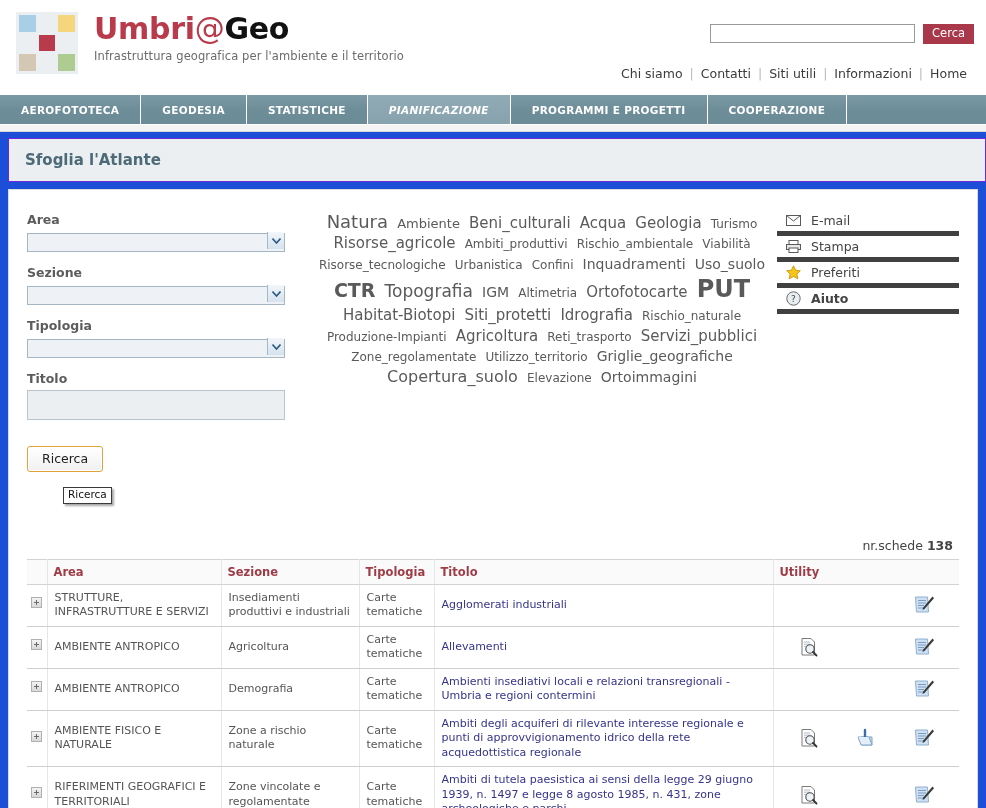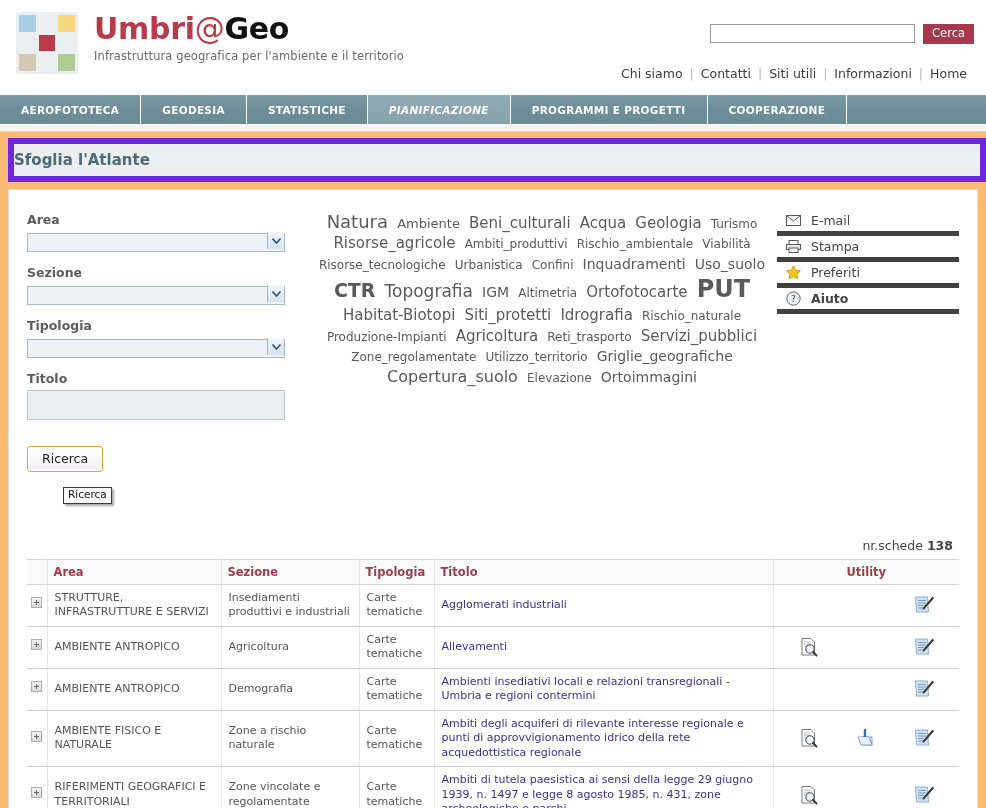--- a/index.html
+++ b/index.html
@@ -5,21 +5,21 @@
   * { box-sizing: border-box; }
   html, body {
     margin: 0; padding: 0;
     background: #ffffff;
     font-family: "DejaVu Sans", sans-serif;
   }
   #page {
     width: 986px; height: 808px;
     position: relative;
     overflow: hidden;
-    background: #fdba74;
+    background: #1d4ed8;
   }
 
   
   .header {
     position: relative;
     height: 95px;
     background: #ffffff;
   }
   .logo-wrap {
     position: absolute;
@@ -124,21 +124,22 @@
     background: #f4f4f4;
     border-bottom: 1px solid #d8d8d8;
   }
 
   
   .page-band {
     margin: 6px 0 0 8px;
     height: 44px;
     background: #eceff1;
     display: flex; align-items: center;
-    border: 6px solid #6d28d9;
+    padding-left: 16px;
+    border: 1px solid #6d28d9;
   }
   .page-band-title {
     font-size: 15px;
     font-weight: bold;
     color: #4c6a77;
   }
 
   
   .panel {
     margin: 7px 8px 0 8px;
@@ -268,21 +269,21 @@
     font-weight: bold;
     text-align: left;
     padding: 5px 6px;
     height: 19px;
   }
   table.results th.th-first { width: 20px; border-right: 1px solid #e6e6e6; }
   table.results th.th-area { width: 174px; border-right: 1px solid #e6e6e6; }
   table.results th.th-sezione { width: 138px; border-right: 1px solid #e6e6e6; }
   table.results th.th-tipologia { width: 75px; border-right: 1px solid #e6e6e6; }
   table.results th.th-titolo { border-right: 1px solid #e6e6e6; }
-  table.results th.th-utility { width: 186px; text-align: center; }
+  table.results th.th-utility { width: 186px; text-align: left; }
 
   table.results td {
     border-bottom: 1px solid #cfcfcf;
     border-right: 1px solid #e6e6e6;
     padding: 6px 7px;
     vertical-align: middle;
     color: #555555;
     font-size: 11px;
     line-height: 1.32;
   }

